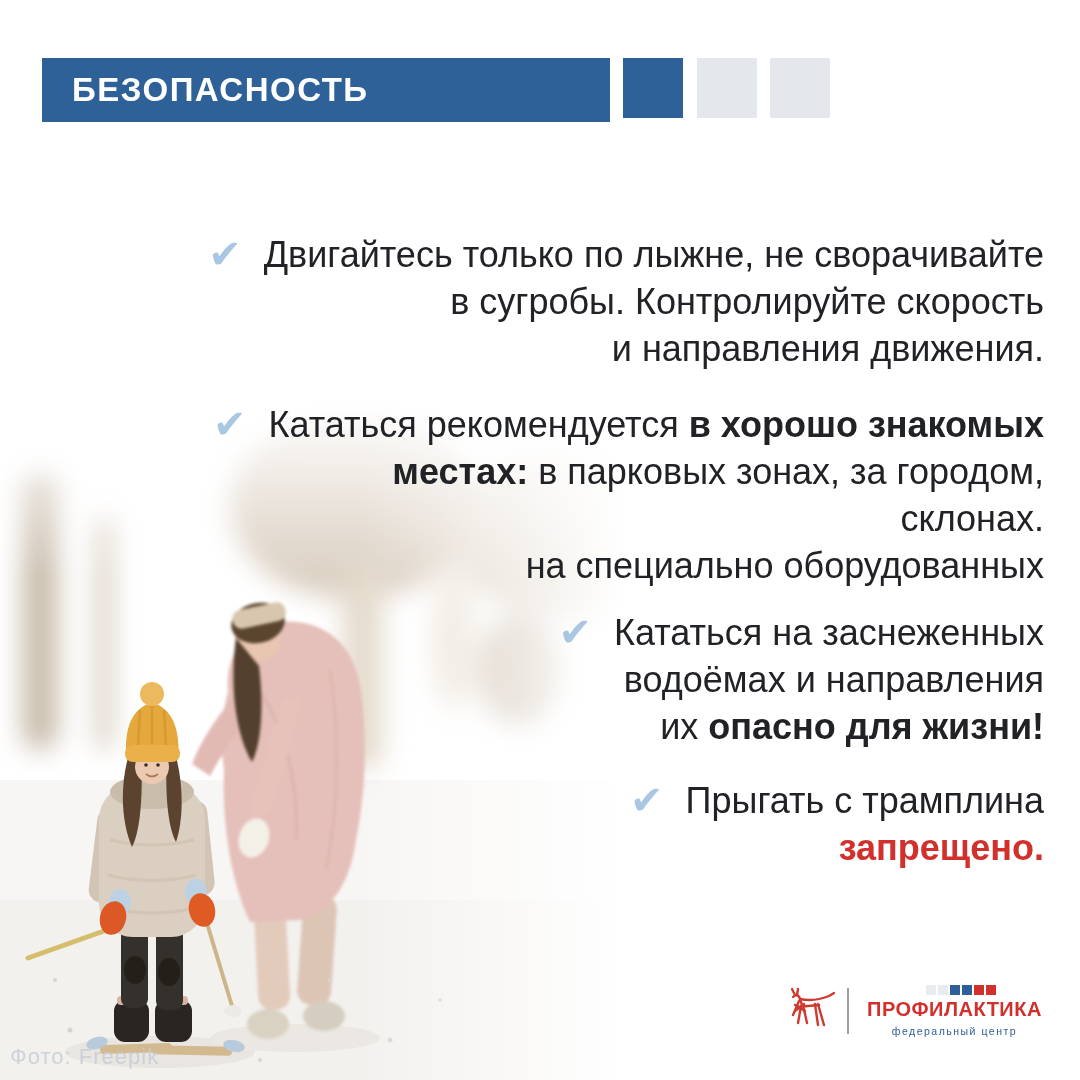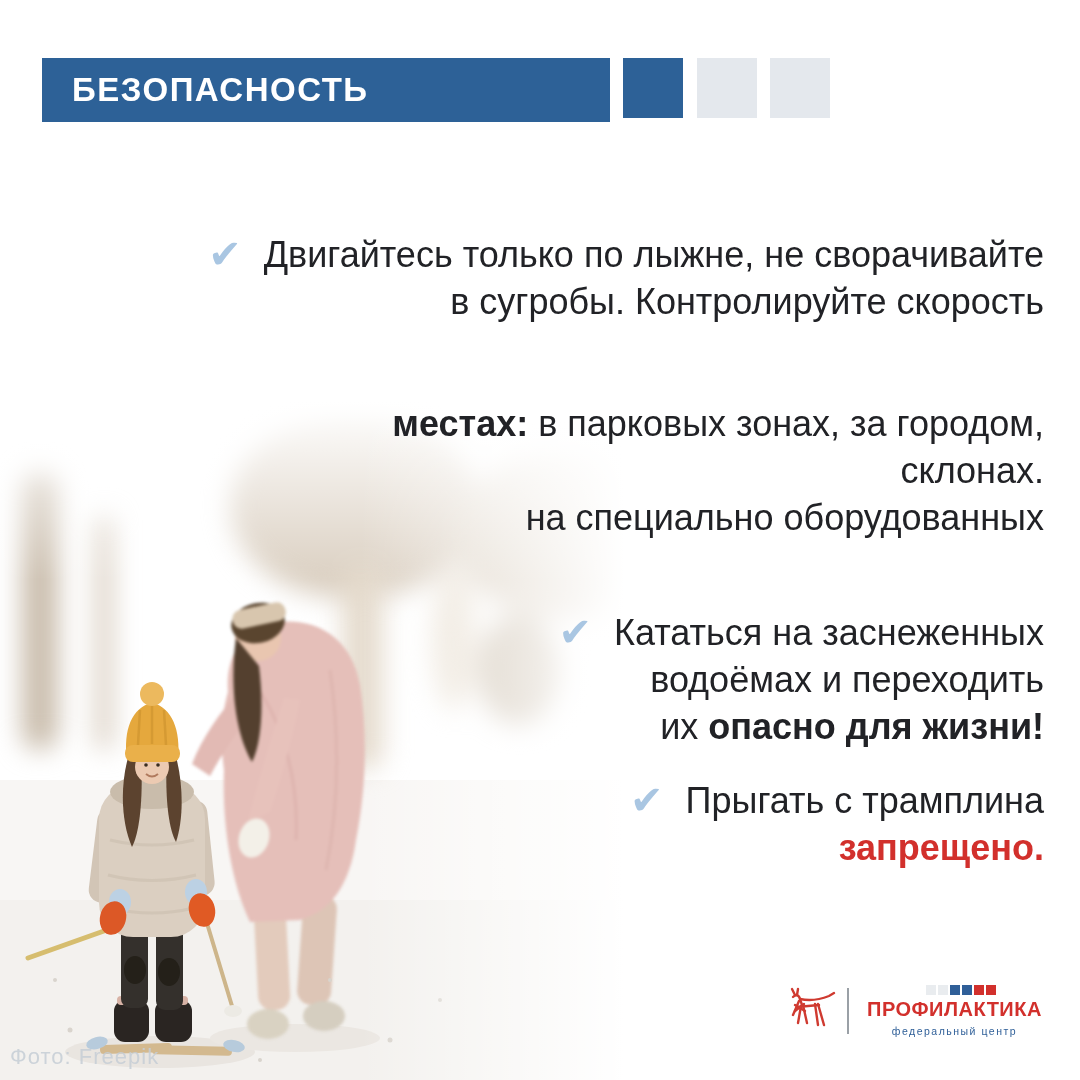--- a/index.html
+++ b/index.html
@@ -195,34 +195,39 @@
     <div class="fade-top"></div>
     <div class="fade-right"></div>
   </div>
 
   <div class="bullet b1">
     <div>
       <span class="check">✔</span>
       <span>Двигайтесь только по лыжне, не сворачивайте</span>
     </div>
     <div><span>в сугробы. Контролируйте скорость</span></div>
+    <div><span>и направления движения.</span></div>
   </div>
 
   <div class="bullet b2">
+    <div>
+      <span class="check">✔</span>
+      <span>Кататься рекомендуется </span><b>в хорошо знакомых</b>
+    </div>
     <div><b>местах:</b><span> в парковых зонах, за городом,</span></div>
     <div><span>склонах.</span></div>
     <div><span>на специально оборудованных</span></div>
   </div>
 
   <div class="bullet b3">
     <div>
       <span class="check">✔</span>
       <span>Кататься на заснеженных</span>
     </div>
-    <div><span>водоёмах и переходить</span></div>
+    <div><span>водоёмах и направления</span></div>
     <div><span>их </span><b>опасно для жизни!</b></div>
   </div>
 
   <div class="bullet b4">
     <div>
       <span class="check">✔</span>
       <span>Прыгать с трамплина</span>
     </div>
     <div><b class="red">запрещено.</b></div>
   </div>

